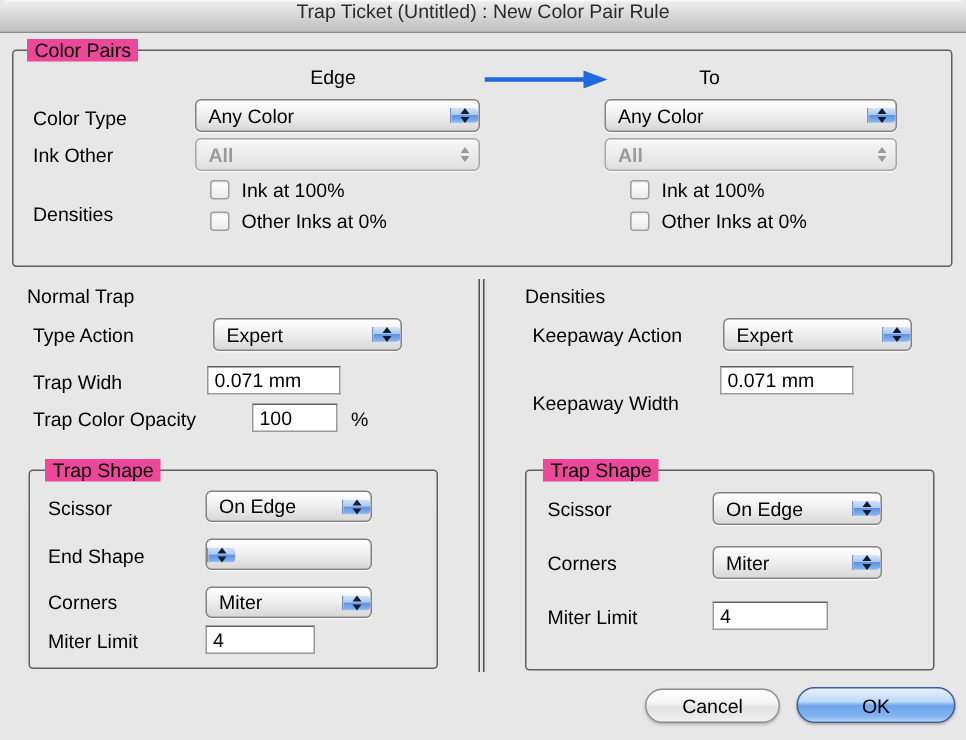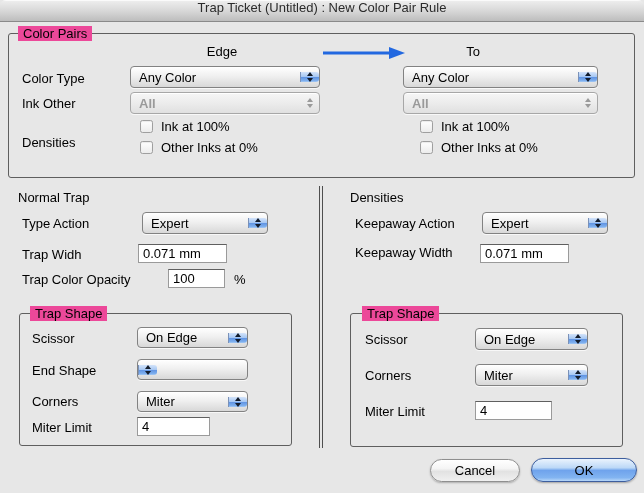--- a/index.html
+++ b/index.html
@@ -197,21 +197,21 @@
 
   <div class="label" style="left:355px; top:216px;">Keepaway Action</div>
   <div class="popup" style="left:482px; top:212px; width:126px; height:22px;">
     <span class="popup-text">Expert</span>
     <span class="popup-cap">
         <span class="arr-up"></span>
         <span class="arr-down"></span>
       </span>
   </div>
 
-  <div class="label" style="left:355px; top:245px;">Keepaway Width</div>
+  <div class="label" style="left:355px; top:261px;">Keepaway Width</div>
   <input class="field" style="left: 480px; top: 244px; width: 89px;" value="0.071 mm">
 
   <div class="groupbox" style="left:350px; top:313px; width:273px; height:134px;"></div>
   <span class="legend" style="left:362px; top:306px;">Trap Shape</span>
 
   <div class="label" style="left:365px; top:332px;">Scissor</div>
   <div class="popup" style="left:475px; top:328px; width:113px; height:22px;">
     <span class="popup-text">On Edge</span>
     <span class="popup-cap">
         <span class="arr-up"></span>

